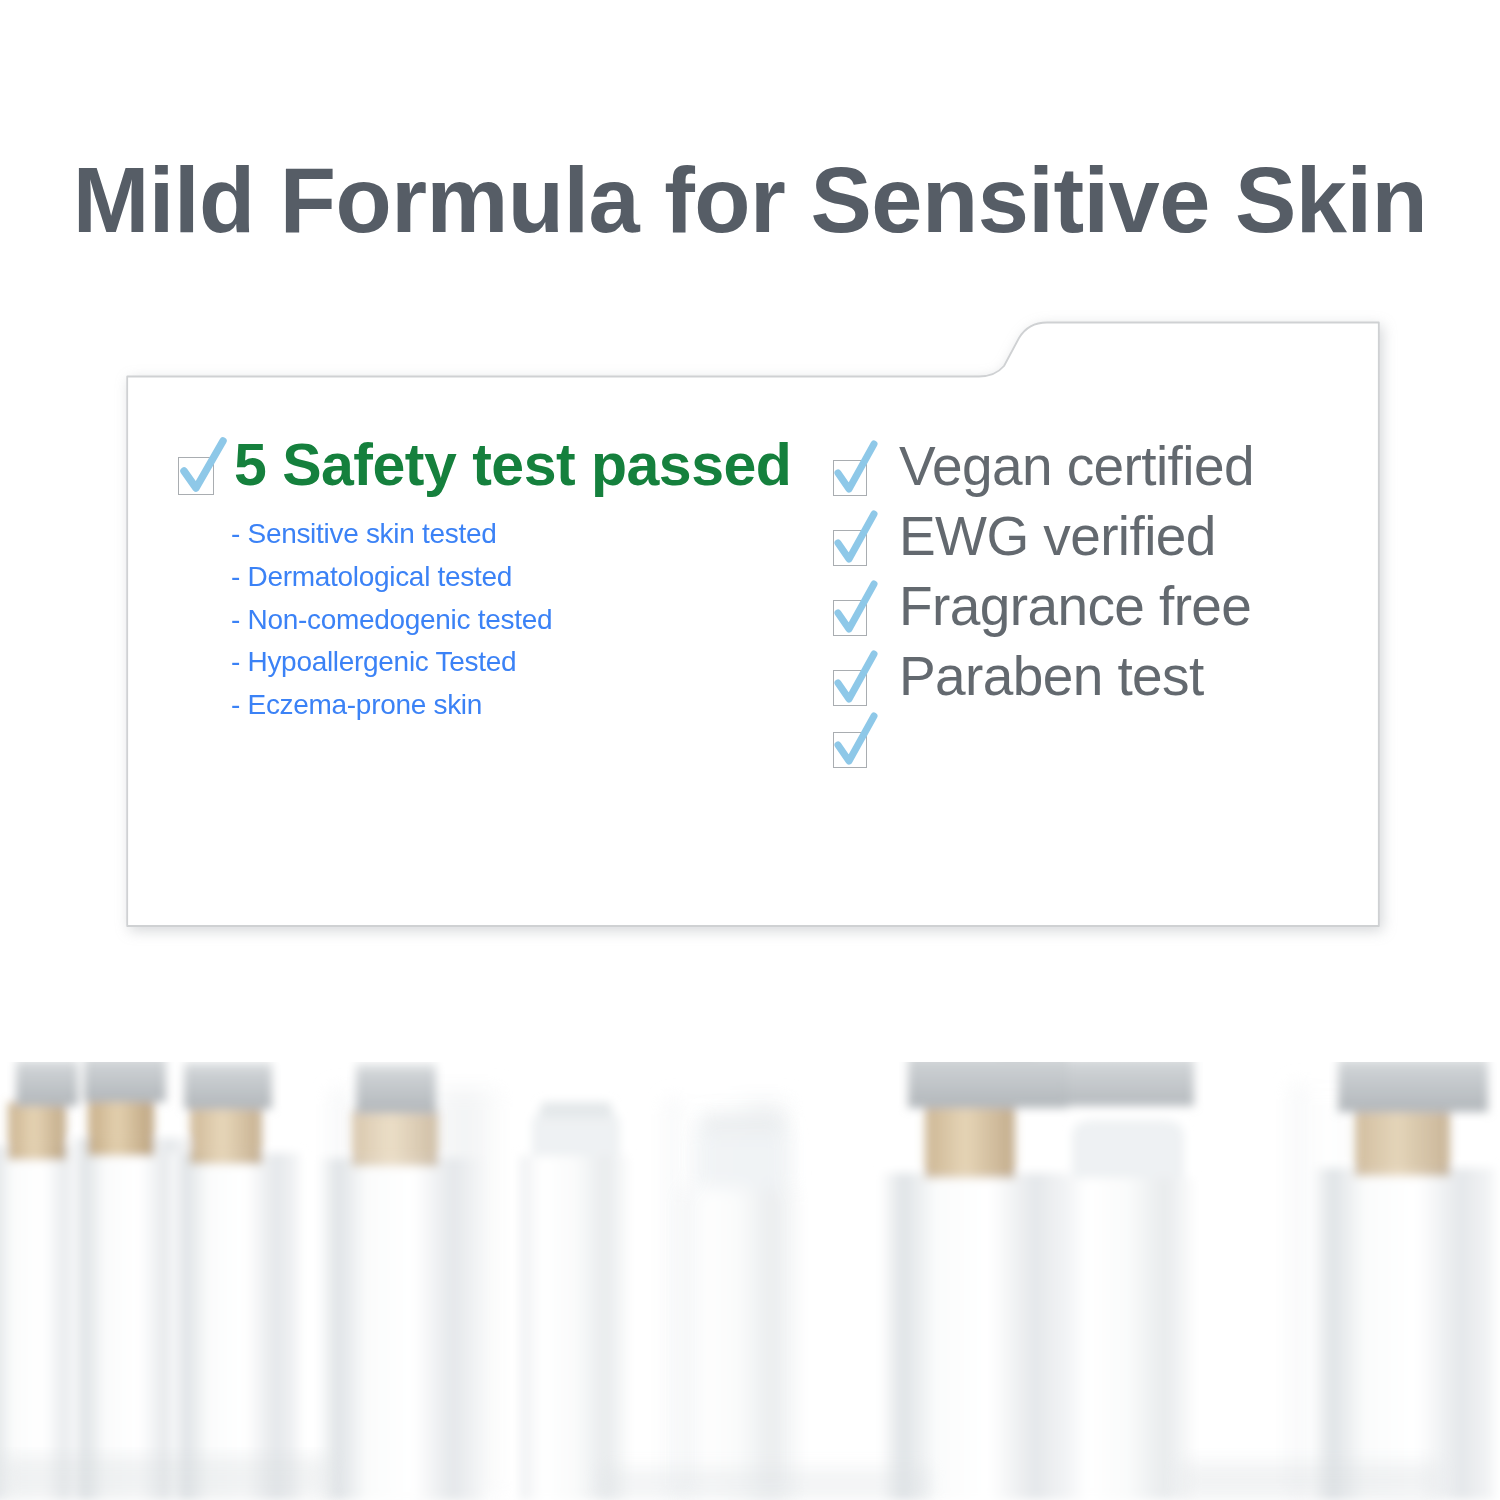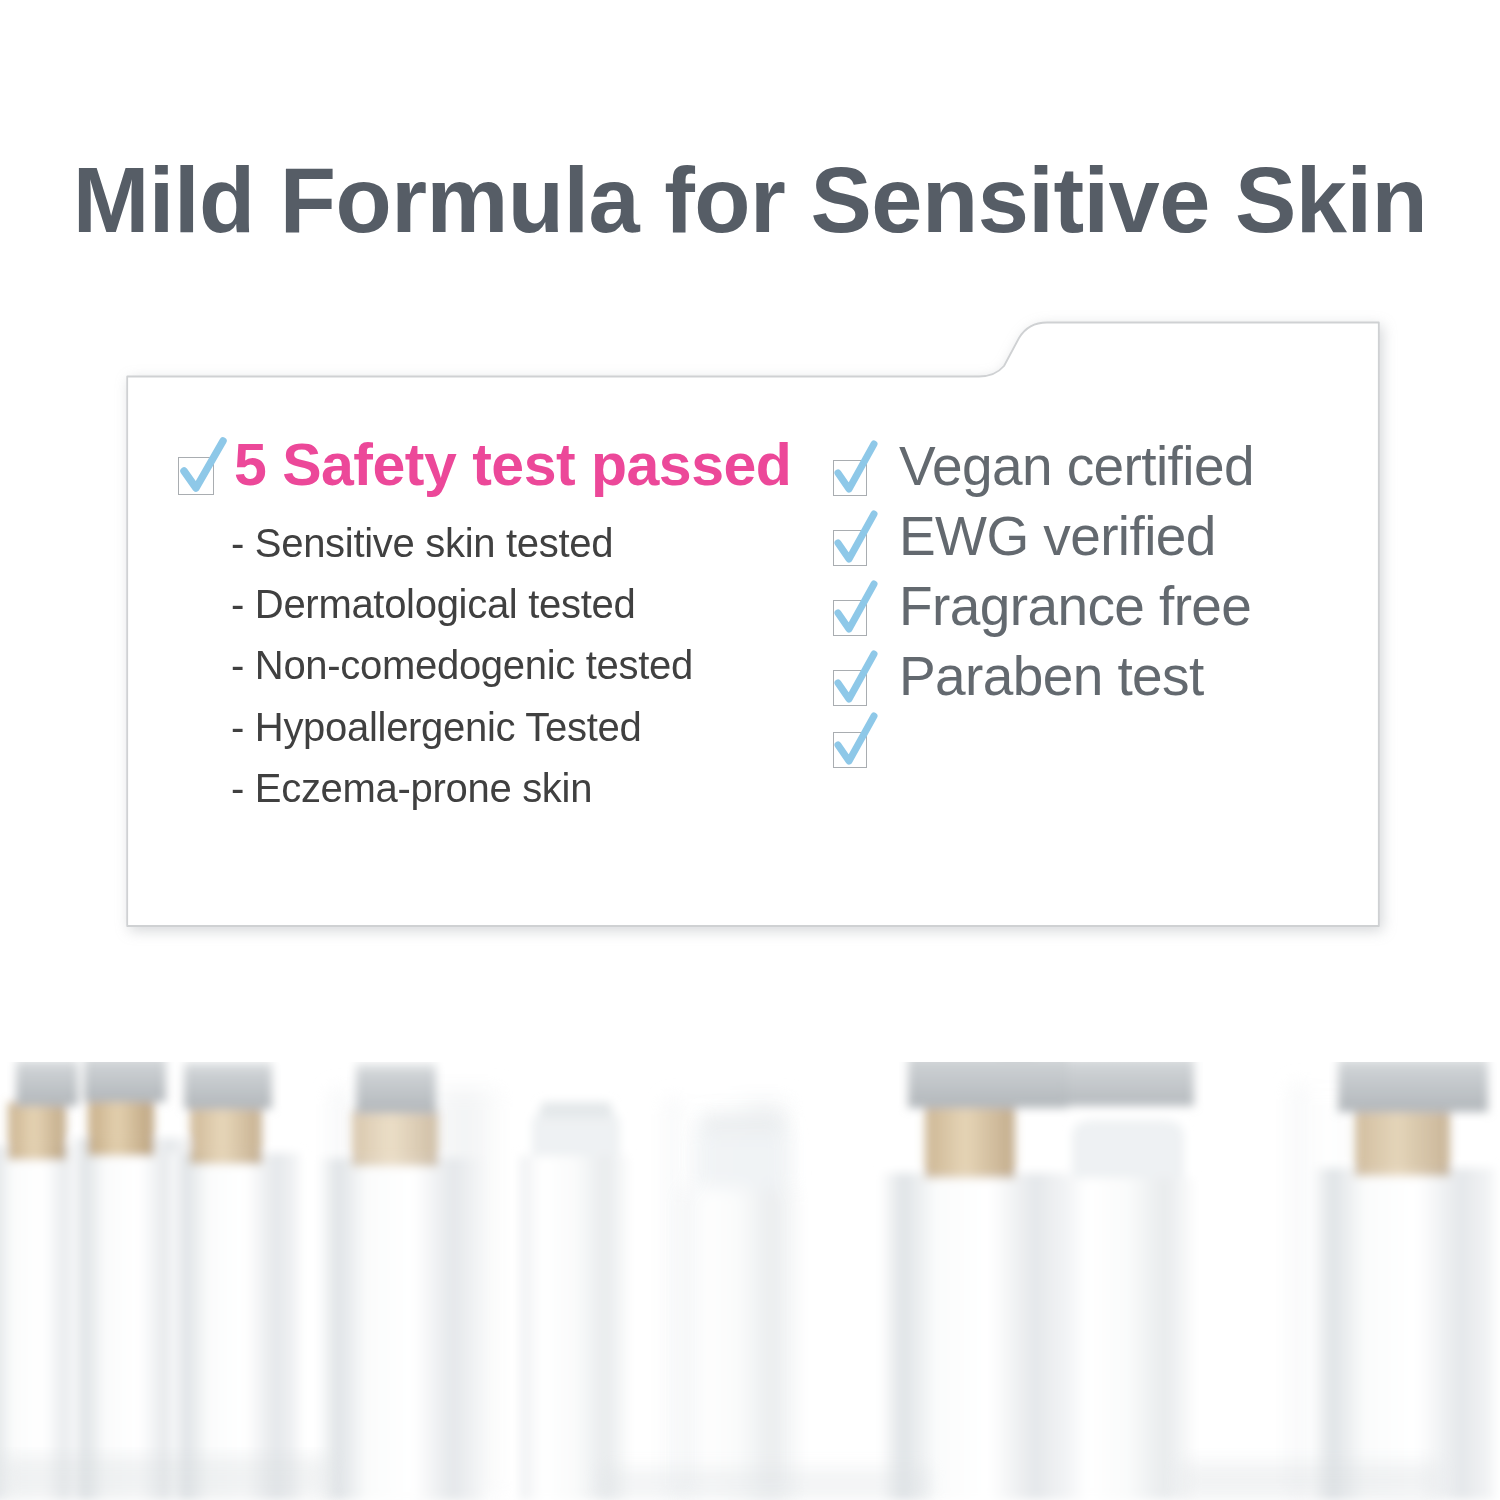--- a/index.html
+++ b/index.html
@@ -73,36 +73,36 @@
   }
   .check-label {
     display: block;
   }
 
   
   .headline-row { margin-bottom: 18px; }
   .headline-row .check-label {
     font-size: 59px;
     font-weight: 600;
-    color: #ec4899;
+    color: #15803d;
     line-height: 1;
     letter-spacing: -0.5px;
   }
 
   
   .sub-list {
     margin: 0;
     padding: 0;
     list-style: none;
     margin-left: 55px;
   }
   .sub-item {
-    font-size: 40px;
+    font-size: 28px;
     font-weight: 400;
-    color: #404040;
+    color: #3b82f6;
     line-height: 1.53;
     letter-spacing: -0.3px;
     white-space: nowrap;
   }
 
   
   .right-row { margin-bottom: 5px; }
   .right-row .check-label {
     font-size: 55px;
     font-weight: 400;

